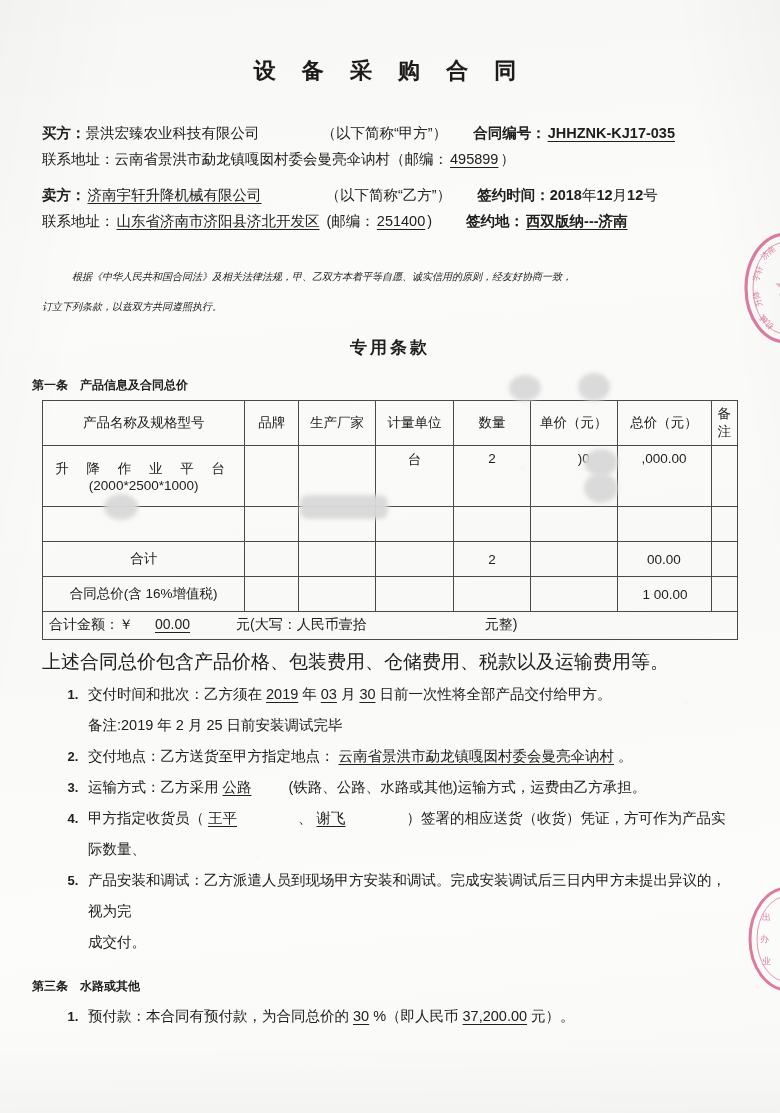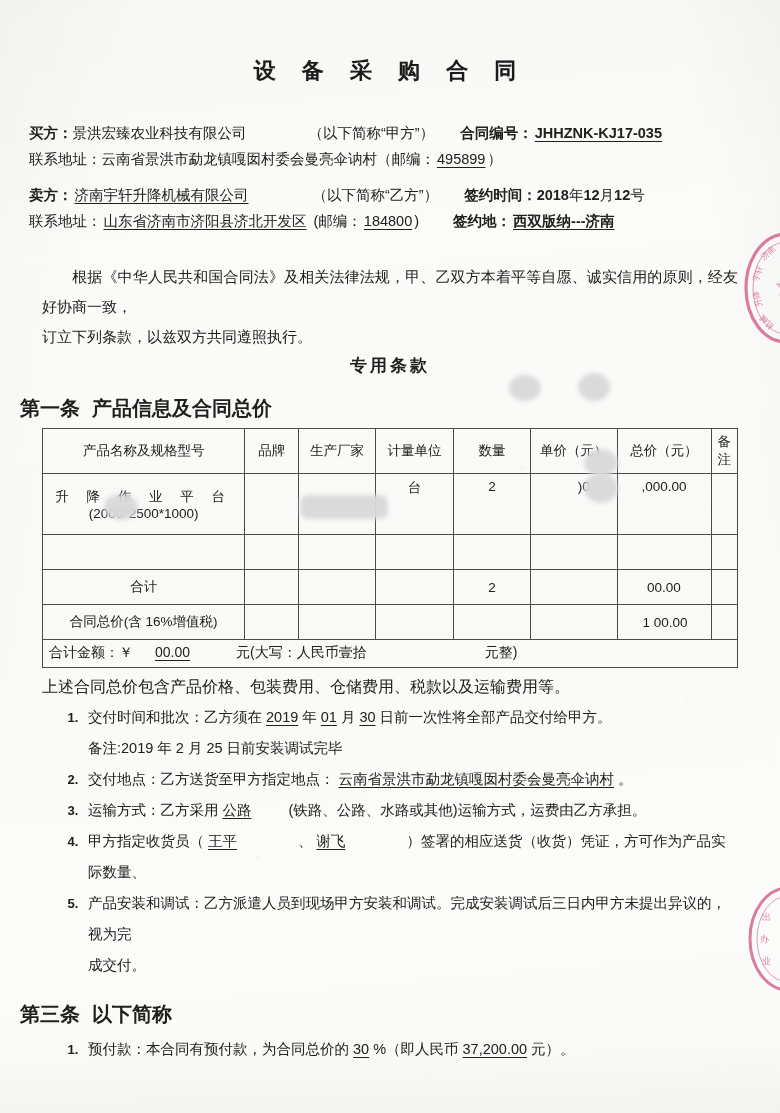--- a/index.html
+++ b/index.html
@@ -44,60 +44,61 @@
     font-weight: bold;
     font-size: 22px;
     letter-spacing: 10px;
     padding-top: 56px;
     color: #1d1b1a;
     text-shadow: 0 0 1px rgba(0,0,0,0.22);
   }
 
   
   .parties {
-    margin: 34px 42px 0 29px;
+    margin: 34px 42px 0 42px;
     font-size: 14.5px;
     line-height: 26px;
     font-family: "Liberation Sans", "DejaVu Sans", sans-serif;
   }
   .prow { display: flex; align-items: baseline; white-space: nowrap; }
   .plabel { font-weight: bold; }
   .pfill {
     text-decoration: underline;
     text-underline-offset: 3px;
     padding: 0 2px;
   }
   .pspacer-a { display:inline-block; width: 62px; }
   .pspacer-b { display:inline-block; width: 26px; }
   .bold { font-weight: bold; }
 
   
   .intro {
     margin: 28px 42px 0 42px;
-    font-size: 15px;
+    font-size: 10px;
     line-height: 30px;
     text-align: justify;
     font-family: "Liberation Sans", "DejaVu Sans", sans-serif;
+    font-style: italic;
   }
   .intro .indent { display: inline-block; width: 30px; }
 
   .section-title-center {
     text-align: center;
     font-weight: bold;
     font-size: 17px;
     letter-spacing: 3px;
-    margin-top: 2px;
+    margin-top: 14px;
     font-family: "Liberation Sans", "DejaVu Sans", sans-serif;
   }
 
   
   .clause-head {
-    margin: 18px 42px 6px 20px;
+    margin: 18px 42px 6px 32px;
     font-weight: bold;
-    font-size: 20px;
+    font-size: 12px;
     font-family: "Liberation Sans", "DejaVu Sans", sans-serif;
   }
   .clause-head .num { margin-right: 12px; }
 
   
   .tbl-wrap { margin: 0 42px; }
   table.goods {
     border-collapse: collapse;
     width: 100%;
     font-size: 13.5px;
@@ -122,21 +123,21 @@
     border: 1px solid #4c4a48;
     border-top: none;
     font-size: 14px;
     padding: 4px 6px 5px 6px;
     font-family: "Liberation Sans", "DejaVu Sans", sans-serif;
     position: relative;
   }
   .ul { text-decoration: underline; text-underline-offset: 3px; }
   .note-line {
     margin: 9px 42px 0 42px;
-    font-size: 16px;
+    font-size: 19px;
     font-family: "Liberation Sans", "DejaVu Sans", sans-serif;
   }
 
   
   ol.items {
     margin: 4px 42px 0 42px;
     padding-left: 40px;
     font-size: 14.5px;
     line-height: 31px;
     font-family: "Liberation Sans", "DejaVu Sans", sans-serif;
@@ -235,21 +236,21 @@
         <span class="bold">12</span>
         <span>月</span>
         <span class="bold">12</span>
         <span>号</span>
       </div>
       <div class="prow">
         <span>联系地址：</span>
         <span class="pfill">山东省济南市济阳县济北开发区</span>
         <span style="display:inline-block;width:5px;"></span>
         <span>(邮编：</span>
-        <span class="pfill">184800</span>
+        <span class="pfill">251400</span>
         <span>)</span>
         <span style="display:inline-block;width:34px;"></span>
         <span class="plabel">签约地：</span>
         <span class="pfill bold">西双版纳---济南</span>
       </div>
     </div>
 
     <div class="intro">
       <span class="indent"></span><span>根据《中华人民共和国合同法》及相关法律法规，甲、乙双方本着平等自愿、诚实信用的原则，经友好协商一致，</span><br>
       <span>订立下列条款，以兹双方共同遵照执行。</span>
@@ -324,40 +325,40 @@
 
       <div class="totalline">
         <span>合计金额：￥</span><span class="ul" style="padding:0 46px 0 22px;">00.00</span><span>元(大写：人民币壹拾</span><span style="display:inline-block;width:118px;"></span><span>元整)</span>
       </div>
     </div>
 
     <div class="note-line">上述合同总价包含产品价格、包装费用、仓储费用、税款以及运输费用等。</div>
 
     <ol class="items">
       <li>
-        <span>交付时间和批次：乙方须在</span><span class="fill">2019</span><span>年</span><span class="fill">01</span><span>月</span><span class="fill">30</span><span>日前一次性将全部产品交付给甲方。</span>
+        <span>交付时间和批次：乙方须在</span><span class="fill">2019</span><span>年</span><span class="fill">03</span><span>月</span><span class="fill">30</span><span>日前一次性将全部产品交付给甲方。</span>
         <span class="sub">备注:2019 年 2 月 25 日前安装调试完毕</span>
       </li>
       <li>
         <span>交付地点：乙方送货至甲方指定地点：</span><span class="fill">云南省景洪市勐龙镇嘎囡村委会曼亮伞讷村</span><span>。</span>
       </li>
       <li>
         <span>运输方式：乙方采用</span><span class="fill fill-wide">公路</span><span>(铁路、公路、水路或其他)运输方式，运费由乙方承担。</span>
       </li>
       <li>
         <span>甲方指定收货员（</span><span class="fill fill-xwide">王平</span><span>、</span><span class="fill fill-xwide">谢飞</span><span>）签署的相应送货（收货）凭证，方可作为产品实际数量、</span>
       </li>
       <li>
         <span>产品安装和调试：乙方派遣人员到现场甲方安装和调试。完成安装调试后三日内甲方未提出异议的，视为完</span>
         <span class="sub">成交付。</span>
       </li>
     </ol>
 
     <div class="clause-head" style="margin-top:20px;">
-      <span class="num">第三条</span><span>以下简称</span>
+      <span class="num">第三条</span><span>水路或其他</span>
     </div>
     <ol class="items">
       <li>
         <span>预付款：本合同有预付款，为合同总价的</span><span class="fill">30</span><span>%（即人民币</span><span class="fill">37,200.00</span><span>元）。</span>
       </li>
 
     </ol>
 
   </div>
 

